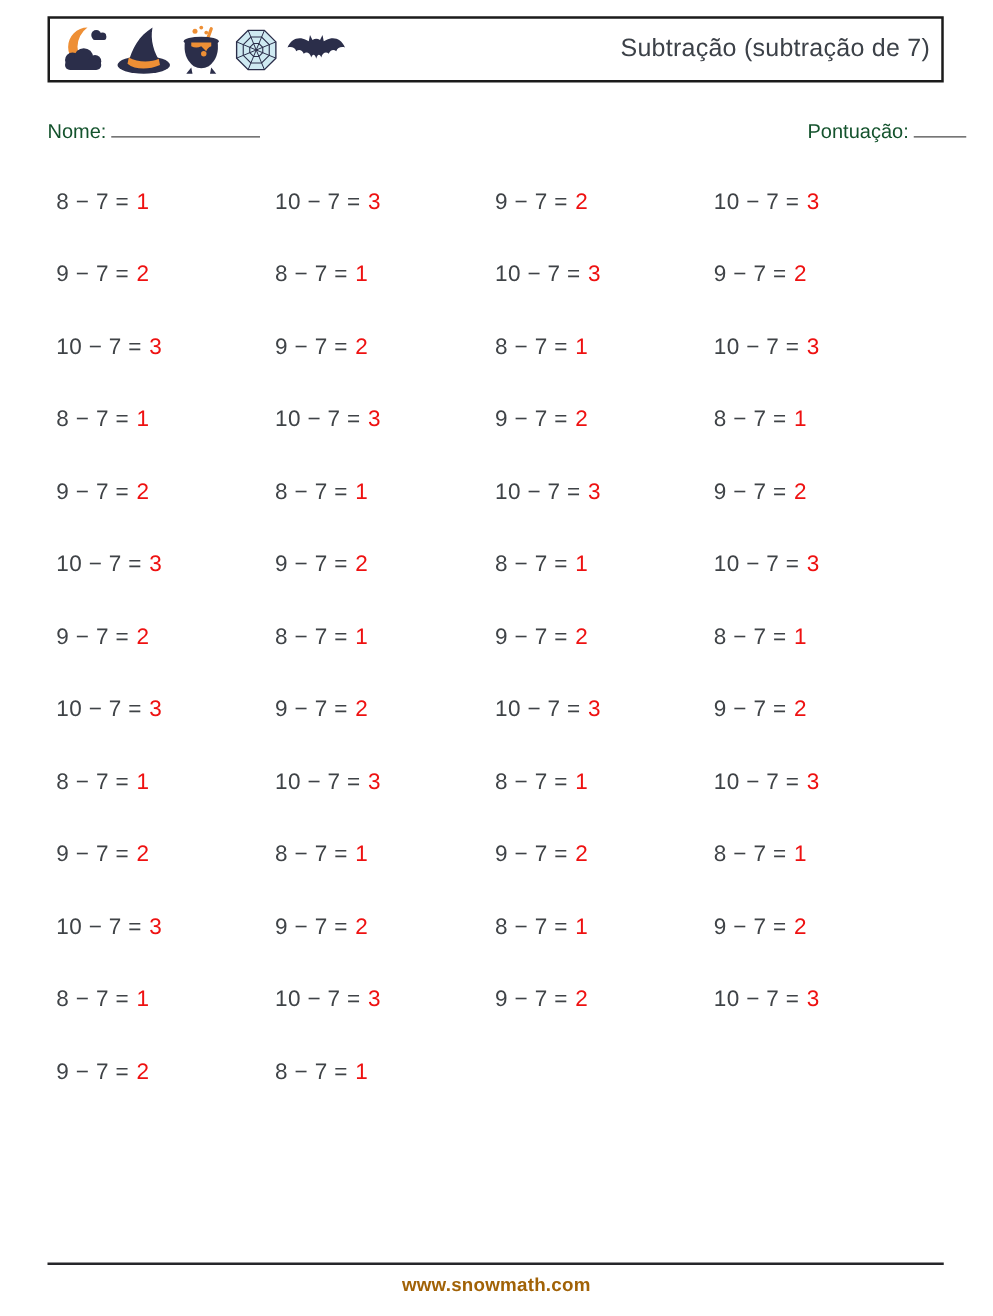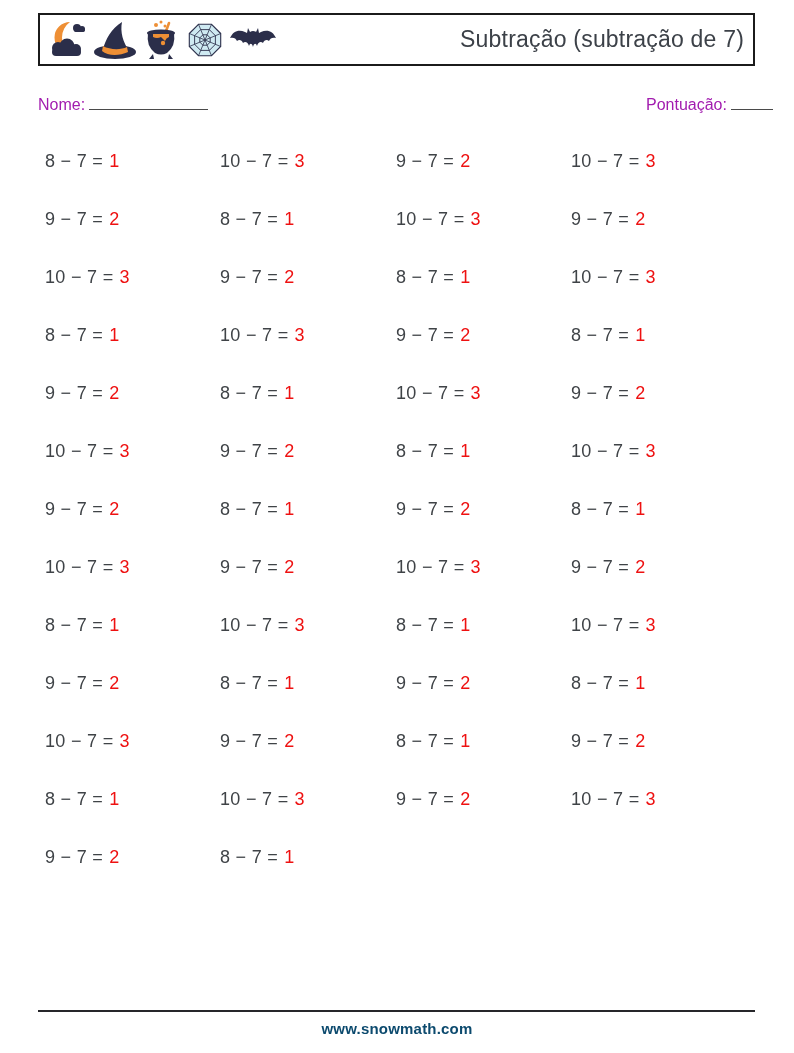--- a/index.html
+++ b/index.html
@@ -14,24 +14,24 @@
   .header-box{
     position:absolute;left:38px;top:13px;width:713px;height:49px;
     border:2px solid #1b1b1b;
     display:flex;align-items:center;
     background:#ffffff;
   }
   .header-icons{display:flex;align-items:center;gap:4px;padding-left:7px;}
   .header-icons svg{display:block;}
   .header-title{
     margin-left:auto;padding-right:9px;
-    font-size:23px;color:#3c4148;letter-spacing:0.2px;
+    font-size:20px;color:#3c4148;letter-spacing:0.2px;
   }
   
-  .info-row{position:absolute;left:0;top:96px;width:794px;height:22px;font-size:16px;color:#a21caf;text-align:center;}
+  .info-row{position:absolute;left:0;top:96px;width:794px;height:22px;font-size:16px;color:#14532d;text-align:center;}
   .info-item{position:absolute;top:0;white-space:nowrap;}
   .info-name{left:38px;}
   .info-date{left:383px;}
   .info-score{left:646px;}
   .blank{
     display:inline-block;height:13px;vertical-align:baseline;
     border-bottom:1.6px solid #4a4a4a;margin-left:4px;
   }
   .blank-name{width:119px;}
   .blank-date{width:107px;}
@@ -47,21 +47,21 @@
   }
   .problem{font-size:18px;color:#3f4347;white-space:nowrap;letter-spacing:0.3px;}
   .problem .ans{color:var(--answer-color,#ee1111);margin-left:6px;}
   
   .footer-line{
     position:absolute;left:38px;top:1010px;width:717px;height:0;
     border-top:2px solid #26262a;
   }
   .footer-url{
     position:absolute;left:0;top:1020px;width:794px;
-    text-align:center;font-size:15px;font-weight:bold;color:#0c4a6e;
+    text-align:center;font-size:15px;font-weight:bold;color:#a16207;
     letter-spacing:0.2px;
   }
 </style>
 </head>
 <body>
 
 <div class="page">
 
   <div class="header-box">
     <div class="header-icons">

